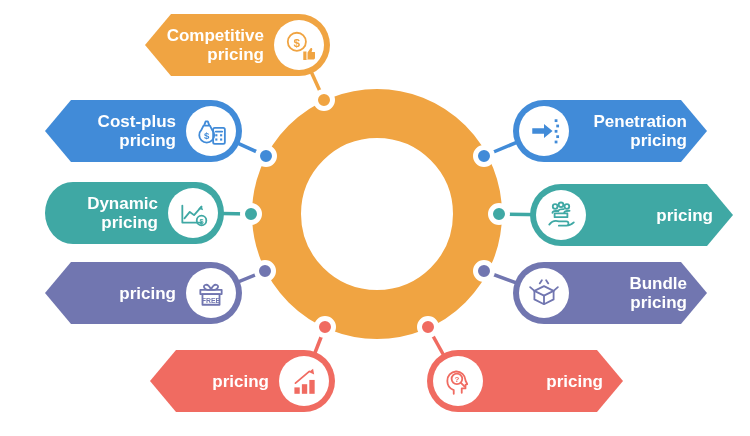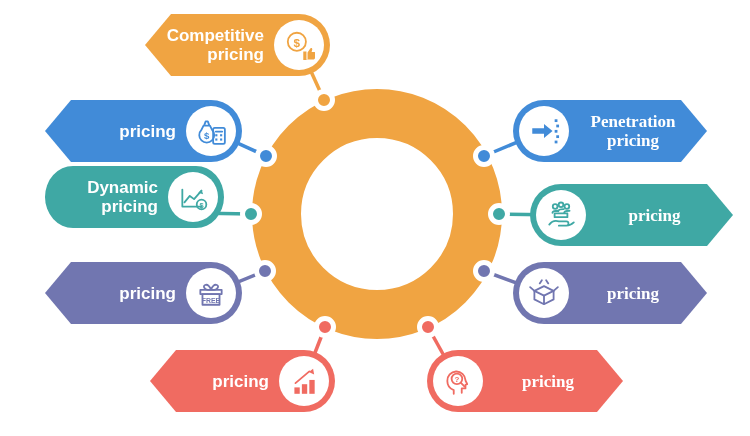--- a/index.html
+++ b/index.html
@@ -10,21 +10,21 @@
   svg.connectors{position:absolute;left:0;top:0;z-index:1;}
   svg.connectors line{stroke:var(--c);stroke-width:3.5;}
   .item{position:absolute;height:62px;z-index:2;color:#fff;}
   .item .shape{position:absolute;left:0;top:0;width:100%;height:100%;}
   .item .shape path{fill:var(--c);}
   .content{position:absolute;inset:0;display:flex;align-items:center;}
   .content.ltr{padding:0 6px 0 20px;}
   .content.rtl{padding:0 20px 0 6px;}
   .label{flex:1;font-size:17px;line-height:19px;font-weight:700;}
   .ltr .label{text-align:right;padding-right:10px;}
-  .rtl .label{text-align:center;padding-left:10px;font-family:Liberation Serif, serif;}
+  .rtl .label{text-align:right;padding-left:10px;}
   .label div{white-space:nowrap;}
   .icon-circle{flex:none;width:50px;height:50px;border-radius:50%;background:#fff;
                display:flex;align-items:center;justify-content:center;color:var(--c);}
   .icon-circle svg{width:32px;height:32px;}
   .icon-circle svg .st{fill:none;stroke:currentColor;stroke-width:1.7;stroke-linecap:round;stroke-linejoin:round;}
   .icon-circle svg .fl{fill:currentColor;stroke:none;}
   .icon-circle svg text{fill:currentColor;font-family:"Liberation Sans",sans-serif;font-weight:bold;}
   .dot{position:absolute;width:12px;height:12px;border-radius:50%;background:var(--c);
        border:5px solid #fff;z-index:3;}
 </style>
@@ -75,38 +75,39 @@
       </div>
     </div>
   </div>
 
   <div class="item" style="left: 45px; top: 100px; width: 197px; --c: #418BD8;">
     <svg class="shape" viewBox="0 0 197 62" preserveAspectRatio="none">
         <path d="M26 0 L166 0 A31 31 0 0 1 166 62 L26 62 L0 31 Z"></path>
       </svg>
     <div class="content ltr">
       <div class="label">
+        <div>Cost-plus</div>
           <div>pricing</div>
       </div>
       <div class="icon-circle">
         <svg viewBox="0 0 30 30">
             <path class="st" d="M8 10h6l2 4a7 7 0 1 1-10 0zM8.5 10 10 6h2l1.5 4"></path>
             <text x="11" y="22.5" font-size="9" text-anchor="middle">$</text>
             <rect class="st" x="17" y="12" width="11" height="15" rx="1.5" fill="#fff"></rect>
             <line class="st" x1="19.5" y1="15.5" x2="25.5" y2="15.5"></line>
             <rect class="fl" x="19" y="18" width="2" height="2"></rect>
             <rect class="fl" x="23.5" y="18" width="2" height="2"></rect>
             <rect class="fl" x="19" y="22" width="2" height="2"></rect>
             <rect class="fl" x="23.5" y="22" width="2" height="2"></rect>
           </svg>
       </div>
     </div>
   </div>
 
-  <div class="item" style="left: 45px; top: 166px; width: 179px; --c: #3FA8A4;">
+  <div class="item" style="left: 45px; top: 182px; width: 179px; --c: #3FA8A4;">
     <svg class="shape" viewBox="0 0 179 62" preserveAspectRatio="none">
         <path d="M28 0 L151 0 A28 31 0 0 1 151 62 L28 62 A28 31 0 0 1 28 0 Z"></path>
       </svg>
     <div class="content ltr">
       <div class="label">
         <div>Dynamic</div>
           <div>pricing</div>
       </div>
       <div class="icon-circle">
         <svg viewBox="0 0 30 30">
@@ -209,20 +210,21 @@
     <div class="content rtl">
       <div class="icon-circle">
         <svg viewBox="0 0 30 30">
             <path class="st" d="M6 13l9 4.5 9-4.5-9-4.5z"></path>
             <path class="st" d="M6 13v8l9 4.5 9-4.5v-8M15 17.5V25.5"></path>
             <path class="st" d="M6 13l-4-3.5M24 13l4-3.5"></path>
             <path class="st" d="M11 6l2-3M19 6l-2-3"></path>
           </svg>
       </div>
       <div class="label">
+        <div>Bundle</div>
           <div>pricing</div>
       </div>
     </div>
   </div>
 
   <div class="item" style="left: 427px; top: 350px; width: 196px; --c: #F06B61;">
     <svg class="shape" viewBox="0 0 196 62" preserveAspectRatio="none">
         <path d="M31 0 L170 0 L196 31 L170 62 L31 62 A31 31 0 0 1 31 0 Z"></path>
       </svg>
     <div class="content rtl">

